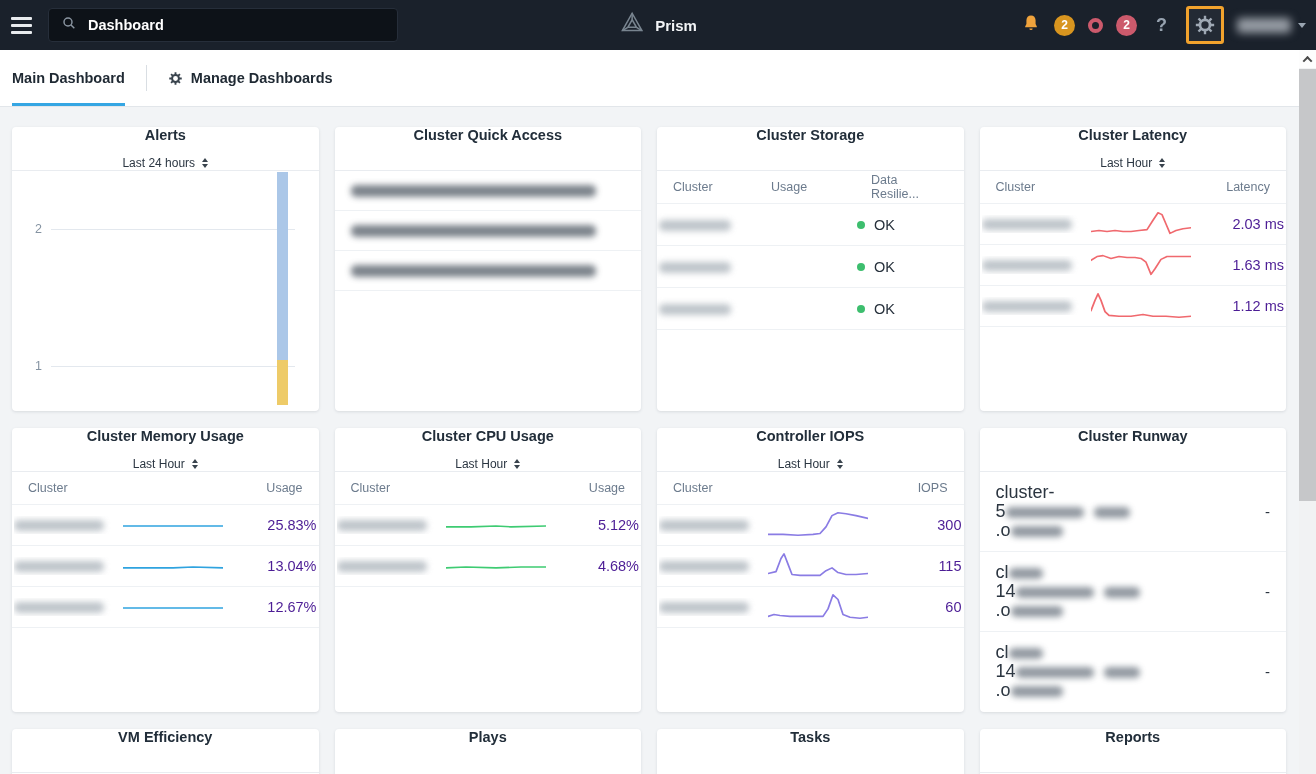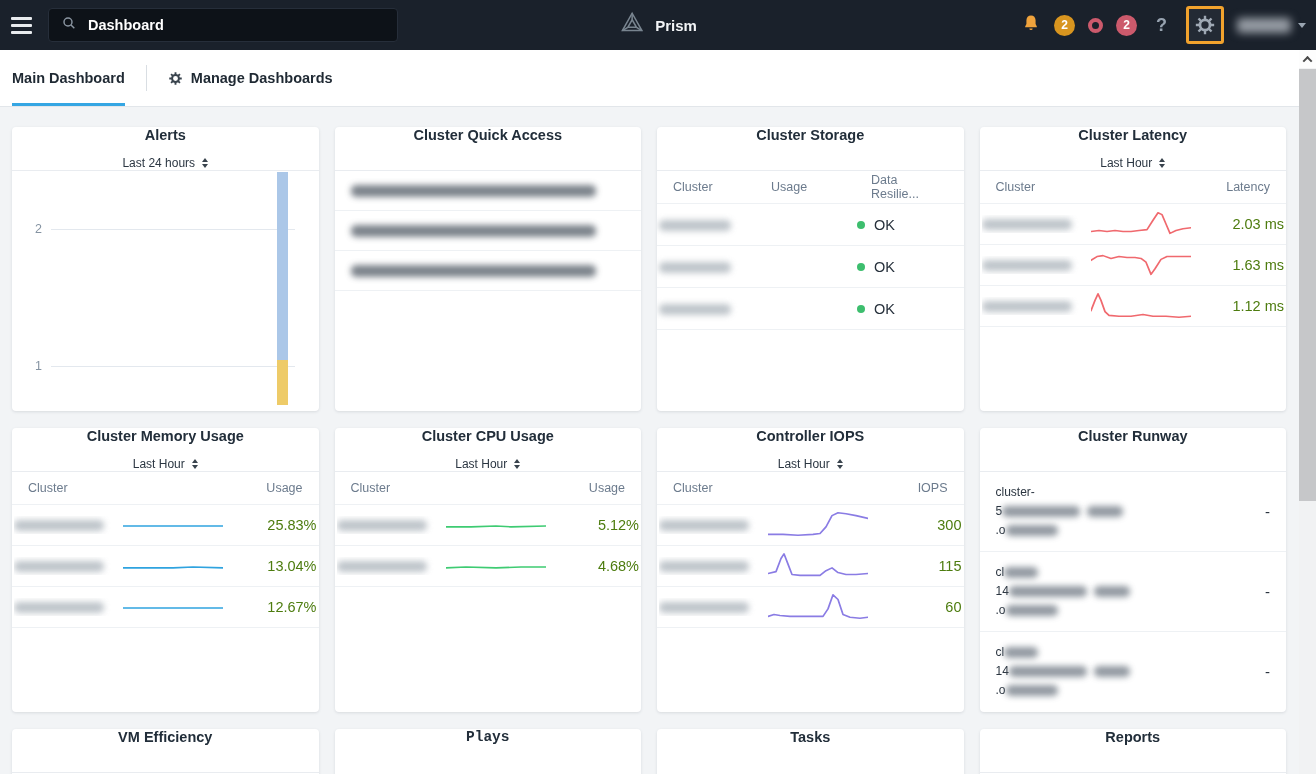--- a/index.html
+++ b/index.html
@@ -41,21 +41,21 @@
   .content { padding:20px 30px 0 12px; display:grid; grid-template-columns:repeat(4,1fr); gap:17px 16px; grid-auto-rows:284px; height:667px; overflow:hidden; }
   .widget { background:#fff; border-radius:4px; box-shadow:0 1px 3px rgba(60,70,85,.14); overflow:hidden; display:flex; flex-direction:column; }
   .w-head { min-height:44px; display:flex; align-items:center; justify-content:space-between; padding:0 16px; border-bottom:1px solid #e9ecf0;flex-direction:column; }
   .w-title { font-size:14.5px; font-weight:700; color:#222e3a; }
   .w-range { font-size:12px; color:#2b3642; display:flex; align-items:center; gap:7px; cursor:pointer; }
 
   .t-head { display:flex; align-items:center; height:33px; padding:0 16px; color:#6c7b8d; font-size:12.5px; border-bottom:1px solid #eef1f4; }
   .trow { display:flex; align-items:center; height:41px; padding:0 2px; border-bottom:1px solid #eef1f4; }
   .c-name { flex:0 0 98px; overflow:hidden; white-space:nowrap; }
   .c-spark { flex:1; display:flex; justify-content:center; align-items:center; }
-  .c-val { flex:0 0 82px; text-align:right; font-size:14.5px; color:#4d7c0f; }
+  .c-val { flex:0 0 82px; text-align:right; font-size:14.5px; color:#4c1d95; }
   .h-left { flex:1; } .h-right { text-align:right; }
 
   .blob { display:inline-block; vertical-align:middle; height:11px; border-radius:5px; background:#aeb6bd; filter:blur(3px); opacity:.8; }
   .blob.dark { background:#5b646e; height:12px; }
   .blob.mid { background:#767f89; height:11px; }
 
   
   .chart { position:relative; flex:1; }
   .gridrow { position:absolute; left:14px; right:24px; display:flex; align-items:center; }
   .gridrow .gl { width:16px; text-align:right; margin-right:9px; color:#8593a2; font-size:12.5px; }
@@ -70,21 +70,21 @@
   
   .s-c1 { flex:0 0 98px; } .s-c2 { flex:0 0 100px; } .s-c3 { flex:1; display:flex; align-items:center; gap:9px; }
   .s-row { height:42px; }
   .track { width:58px; height:6px; border-radius:3px; background:#e9edf2; overflow:hidden; }
   .fill { height:100%; background:#2fa3df; width:0; }
   .dot { width:8px; height:8px; border-radius:50%; background:#3dbe6e; }
   .oktxt { font-size:14.5px; color:#27313c; }
 
   
   .rw-row { display:flex; align-items:center; padding:11px 16px; border-bottom:1px solid #eef1f4; min-height:76px; cursor:pointer; }
-  .rw-text { flex:1; font-size:12px; line-height:19px; color:#2b3540; }
+  .rw-text { flex:1; font-size:18px; line-height:19px; color:#2b3540; }
   .rw-val { flex:0 0 40px; text-align:right; font-size:15px; color:#2b3540; }
 
   .bottom-head { border-bottom:1px solid #e9ecf0; }
 
   
   .scrollbar { position:absolute; top:50px; right:0; width:17px; height:724px; background:#f1f2f3; z-index:9; }
   .scroll-up { height:18px; background:#fdfdfd; display:flex; align-items:center; justify-content:center; cursor:pointer; }
   .chev { width:7px; height:7px; border-left:2px solid #4a4a4a; border-top:2px solid #4a4a4a; transform:rotate(45deg) translate(1px,1px); }
   .thumb { position:absolute; top:19px; left:0; width:17px; height:432px; background:#c6c7c9; cursor:grab; }
 </style>
@@ -427,21 +427,21 @@
       <span class="rw-val">-</span>
     </div>
   </div>
 
   <div class="widget">
     <div class="w-head bottom-head">
         <span class="w-title">VM Efficiency</span>
       </div>
   </div>
   <div class="widget">
-    <div class="w-head" style="border-bottom:none;font-family:Liberation Mono, monospace;">
+    <div class="w-head" style="border-bottom:none;">
         <span class="w-title">Plays</span>
       </div>
   </div>
   <div class="widget">
     <div class="w-head" style="border-bottom:none;">
         <span class="w-title">Tasks</span>
       </div>
   </div>
   <div class="widget">
     <div class="w-head bottom-head">

